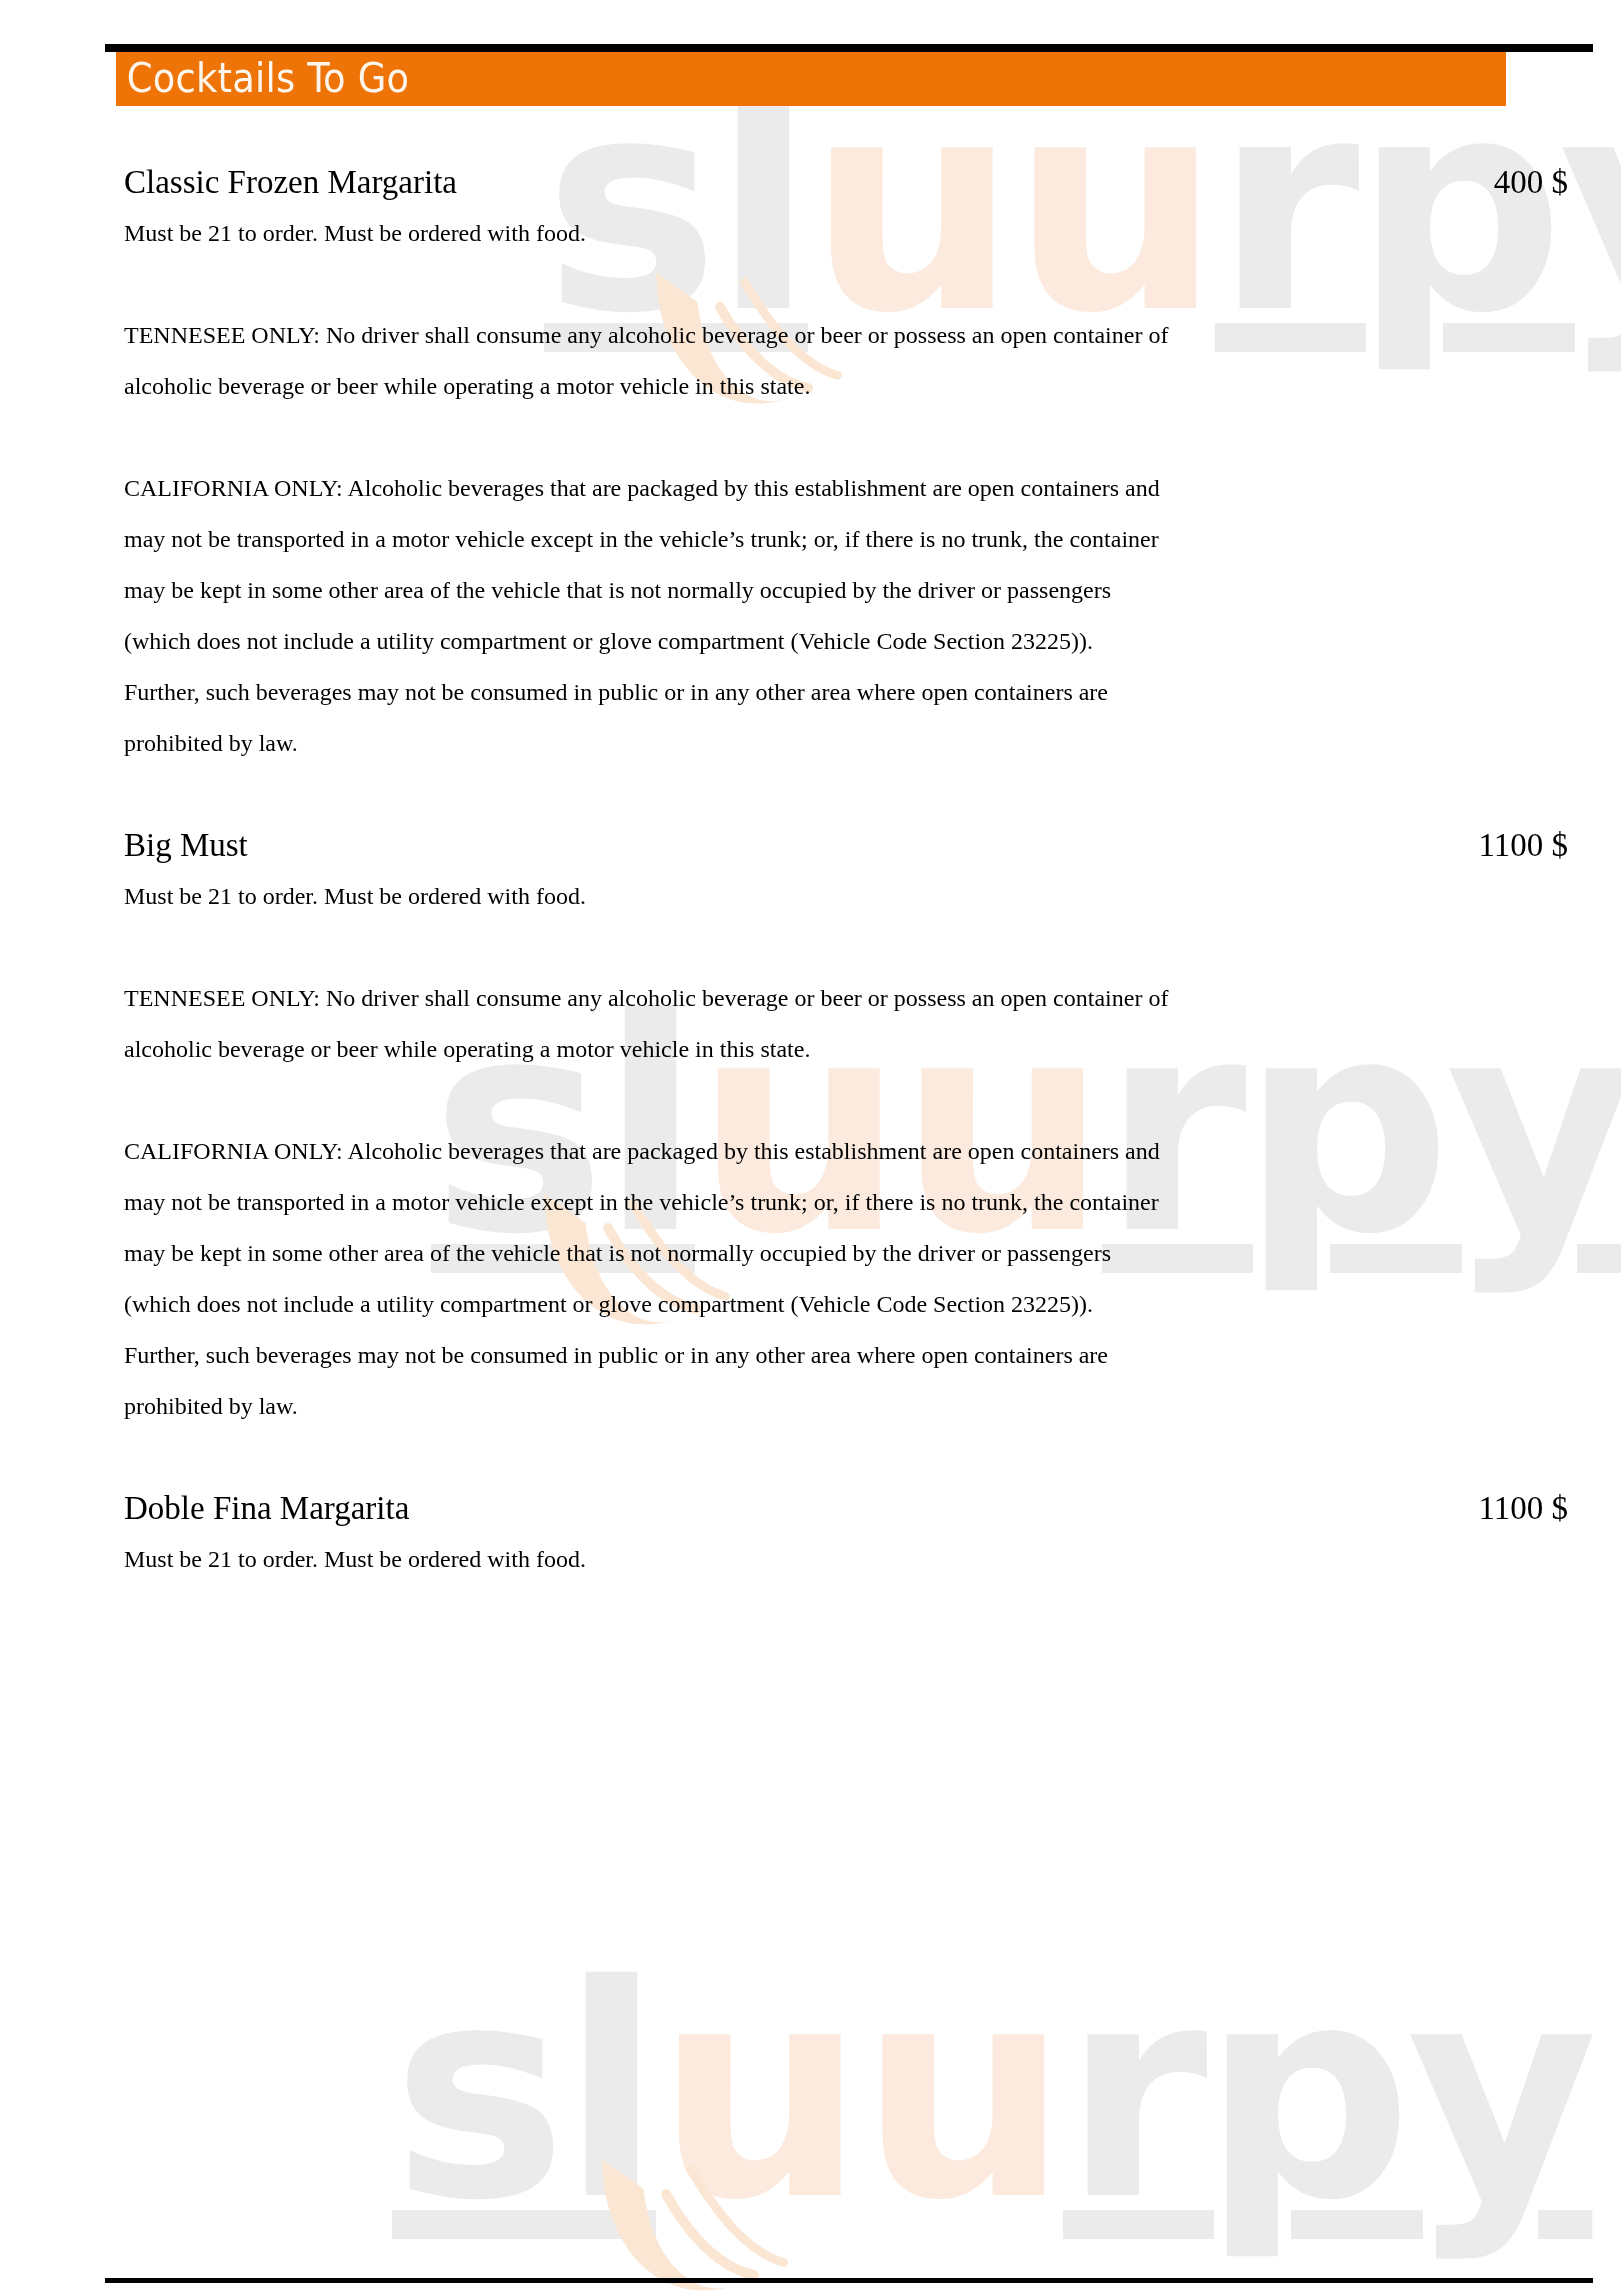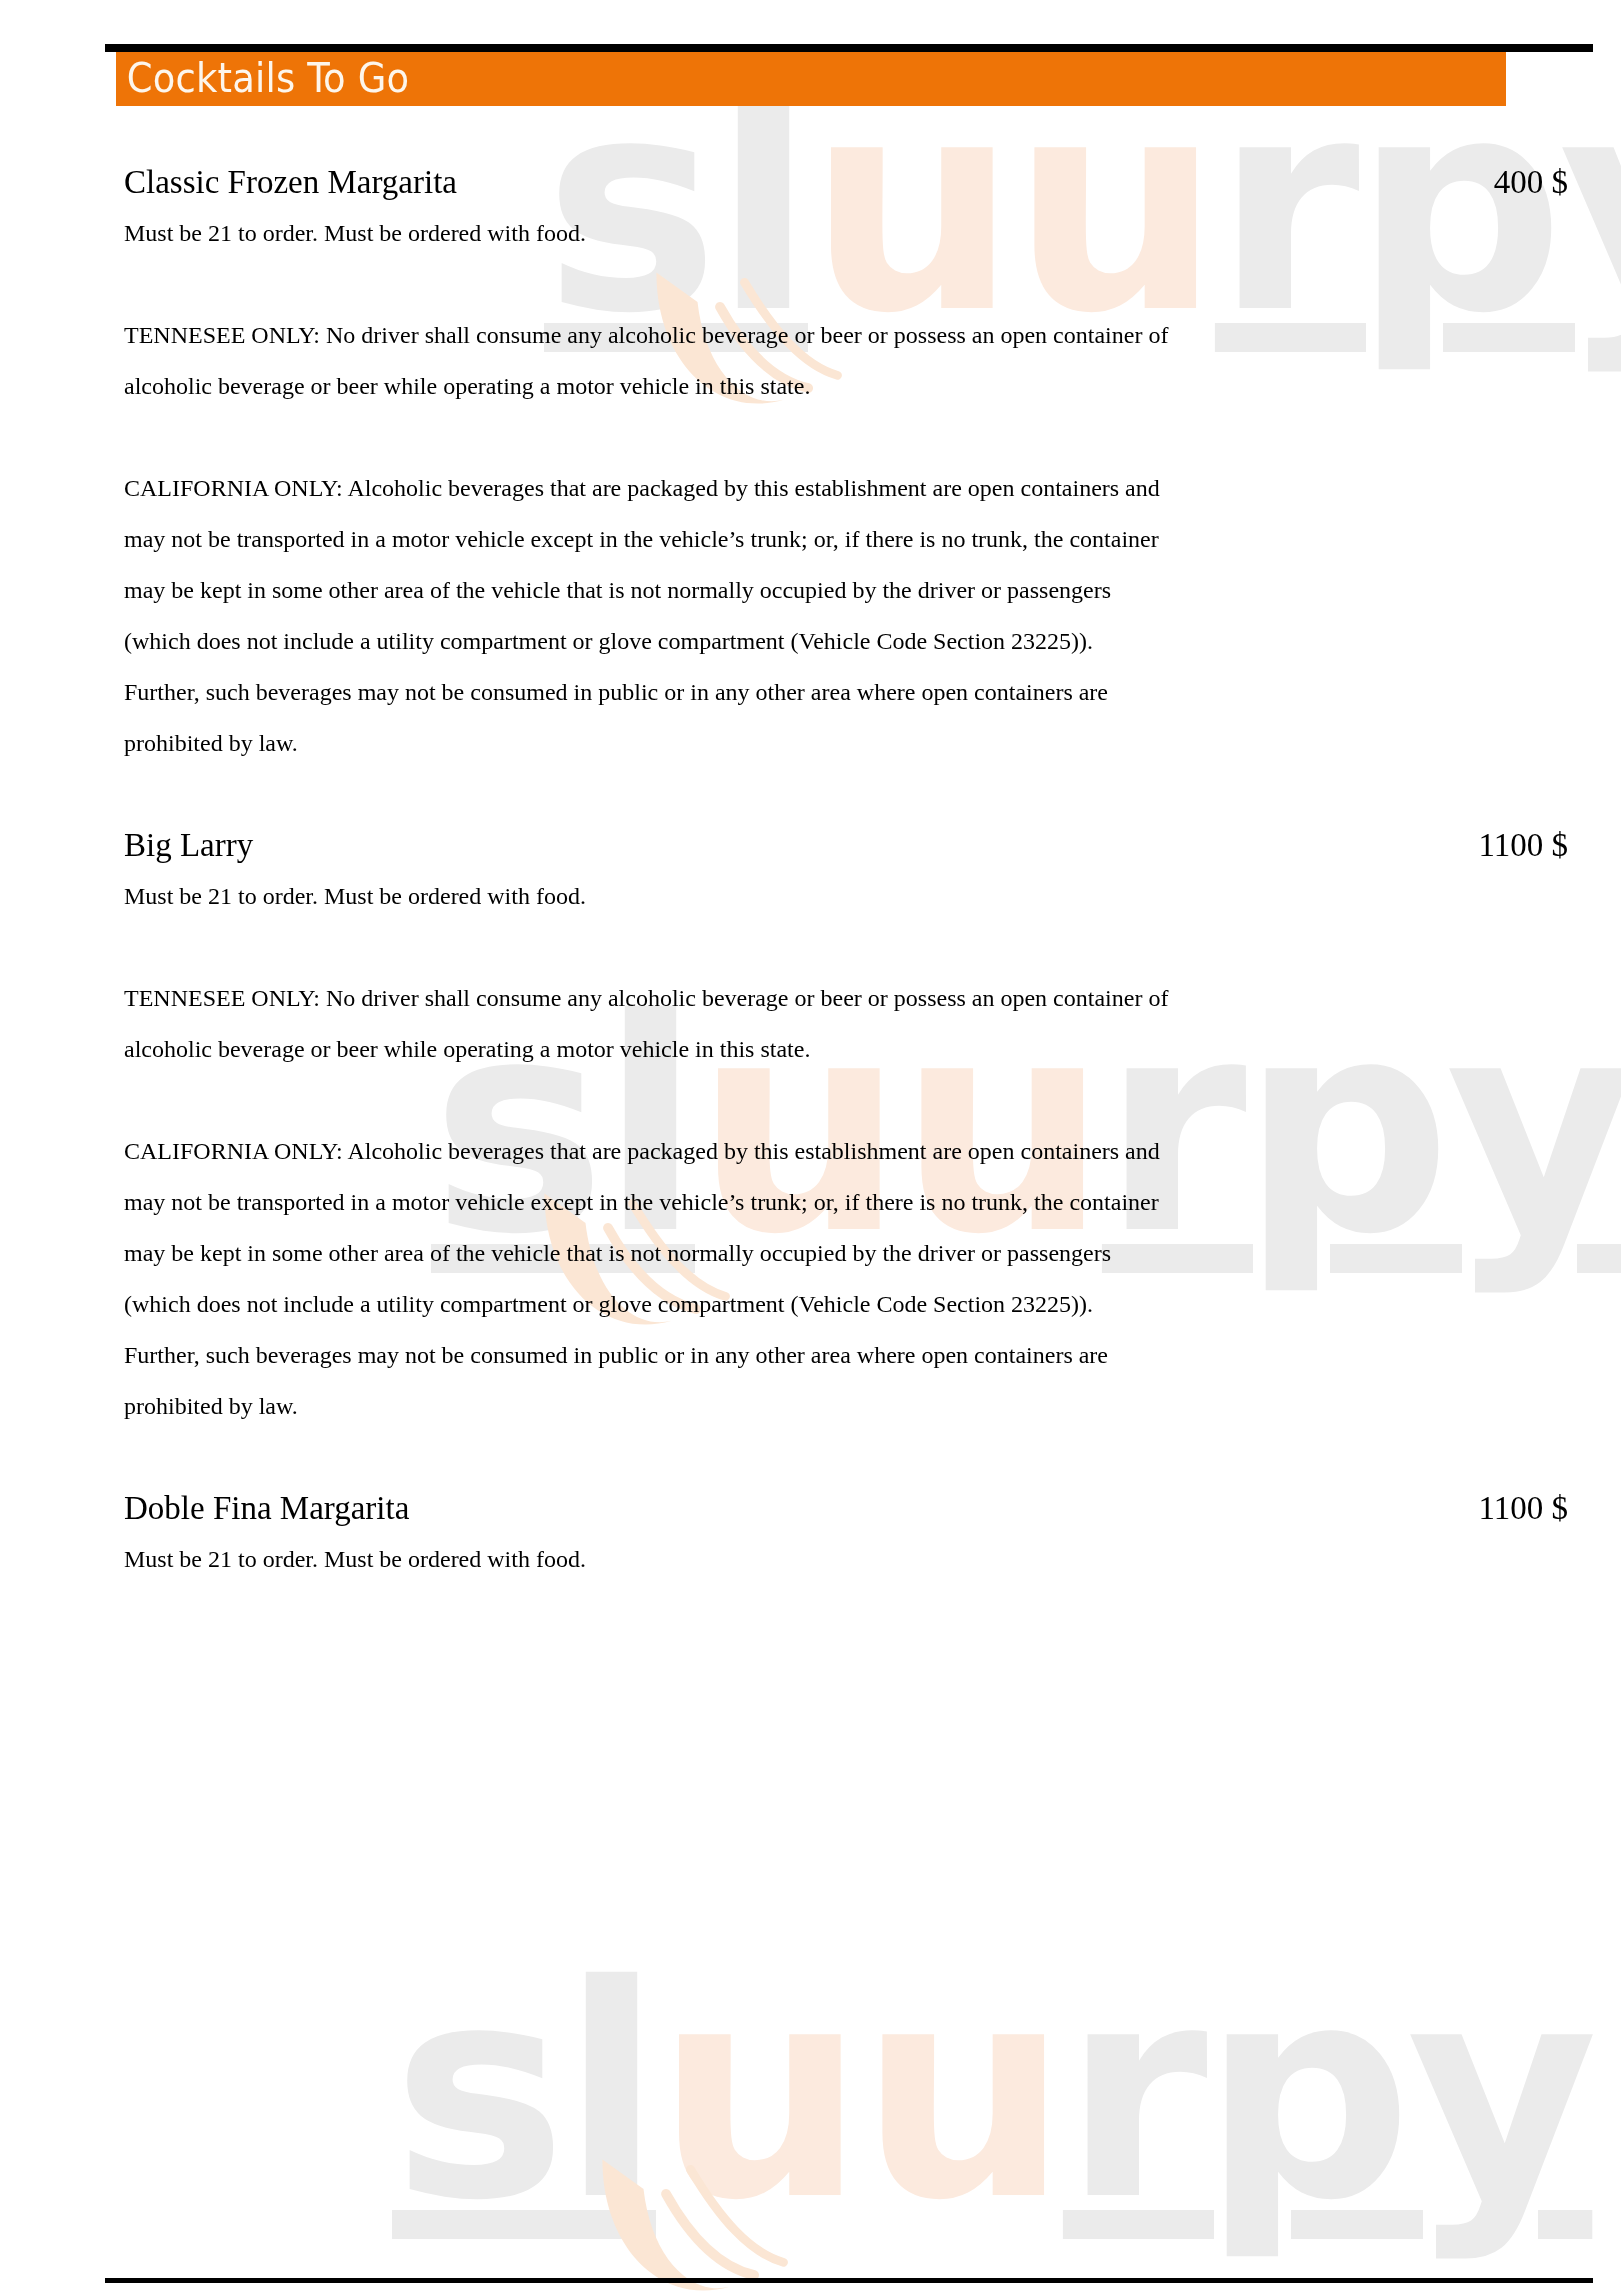--- a/index.html
+++ b/index.html
@@ -194,21 +194,21 @@
         <p>Must be 21 to order. Must be ordered with food.</p>
         <p class="gap-before">TENNESEE ONLY: No driver shall consume any alcoholic beverage or beer or possess an open container of alcoholic beverage or beer while operating a motor vehicle in this state.</p>
         <p class="gap-before">CALIFORNIA ONLY: Alcoholic beverages that are packaged by this establishment are open containers and may not be transported in a motor vehicle except in the vehicle’s trunk; or, if there is no trunk, the container may be kept in some other area of the vehicle that is not normally occupied by the driver or passengers (which does not include a utility compartment or glove compartment (Vehicle Code Section 23225)). Further, such beverages may not be consumed in public or in any other area where open containers are prohibited by law.</p>
       </div>
     </div>
 
     <div class="item-spacer"></div>
 
     <div class="menu-item">
       <div class="item-head">
-        <span class="item-name">Big Larry</span>
+        <span class="item-name">Big Must</span>
         <span class="item-dots"></span>
         <span class="item-price">1100 $</span>
       </div>
       <div class="item-desc">
         <p>Must be 21 to order. Must be ordered with food.</p>
         <p class="gap-before">TENNESEE ONLY: No driver shall consume any alcoholic beverage or beer or possess an open container of alcoholic beverage or beer while operating a motor vehicle in this state.</p>
         <p class="gap-before">CALIFORNIA ONLY: Alcoholic beverages that are packaged by this establishment are open containers and may not be transported in a motor vehicle except in the vehicle’s trunk; or, if there is no trunk, the container may be kept in some other area of the vehicle that is not normally occupied by the driver or passengers (which does not include a utility compartment or glove compartment (Vehicle Code Section 23225)). Further, such beverages may not be consumed in public or in any other area where open containers are prohibited by law.</p>
       </div>
     </div>
 

